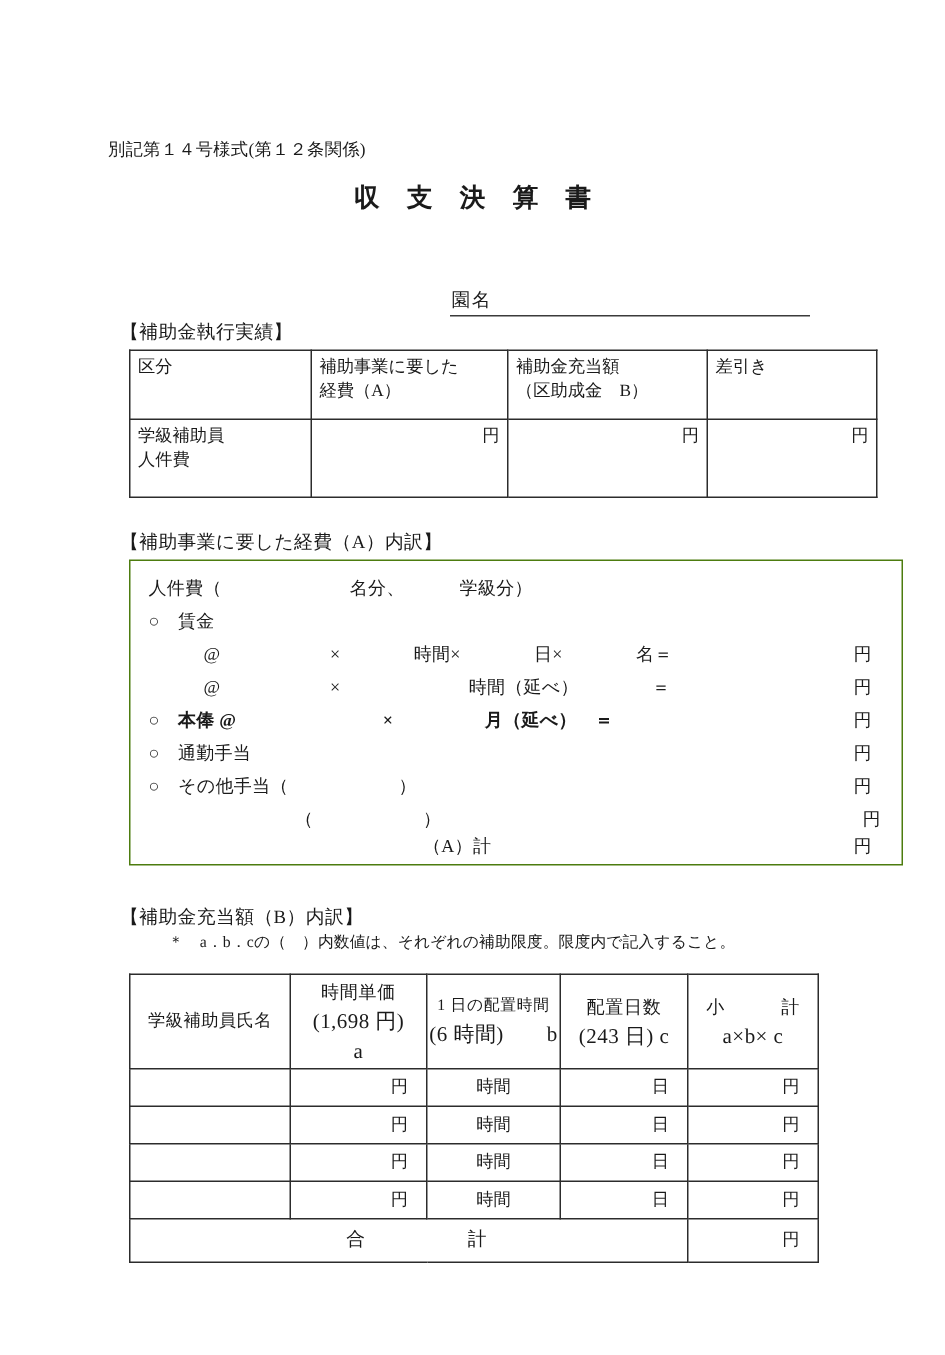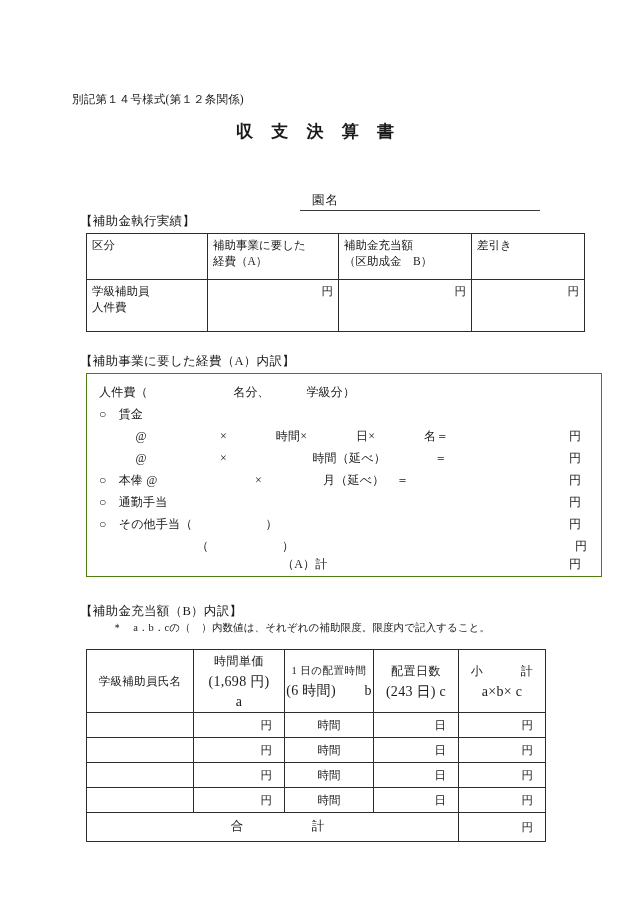--- a/index.html
+++ b/index.html
@@ -45,21 +45,21 @@
   
   .school-line {
     left: 300px;
     top: 192px;
     width: 240px;
     border-bottom: 1px solid #3b3b3b;
     height: 18px;
   }
   .school-line .lbl {
     position: absolute;
-    left: 12px;
+    left: 1px;
     top: 0;
     font-size: 12.5px;
     letter-spacing: 1px;
   }
 
   
   .sec-head {
     font-size: 12.5px;
     letter-spacing: 0.3px;
   }
@@ -226,21 +226,21 @@
   <div id="breakdown-box">
     <div class="bd-line" style="left:12px; top:10px;">人件費（　　　　　　　名分、　　　学級分）</div>
     <div class="bd-line" style="left:12px; top:32px;">○　賃金</div>
 
     <div class="bd-line" style="left:12px; top:54px;">　　　@　　　　　　×　　　　時間×　　　　日×　　　　名＝</div>
     <div class="bd-yen" style="top:54px;">円</div>
 
     <div class="bd-line" style="left:12px; top:76px;">　　　@　　　　　　×　　　　　　　時間（延べ）　　　　＝</div>
     <div class="bd-yen" style="top:76px;">円</div>
 
-    <div class="bd-line" style="left:12px; top:98px;">○　本俸 @　　　　　　　　×　　　　　月（延べ）　＝</div>
+    <div class="bd-line" style="left:12px; top:98px;font-weight:bold;">○　本俸 @　　　　　　　　×　　　　　月（延べ）　＝</div>
     <div class="bd-yen" style="top:98px;">円</div>
 
     <div class="bd-line" style="left:12px; top:120px;">○　通勤手当</div>
     <div class="bd-yen" style="top:120px;">円</div>
 
     <div class="bd-line" style="left:12px; top:142px;">○　その他手当（　　　　　　）</div>
     <div class="bd-yen" style="top:142px;">円</div>
 
     <div class="bd-line" style="left:12px; top:164px;">　　　　　　　　（　　　　　　）</div>
     <div class="bd-yen" style="top:164px; right:14px;">円</div>

